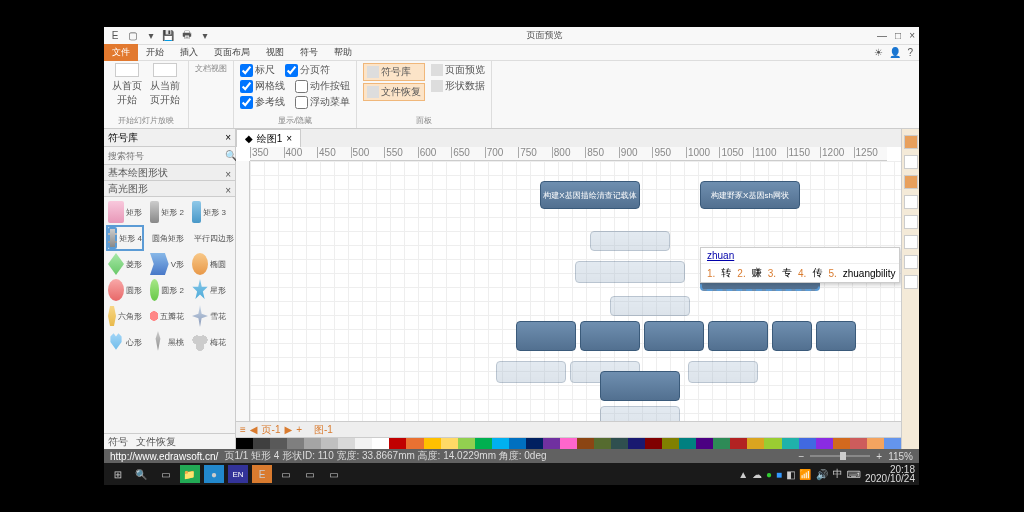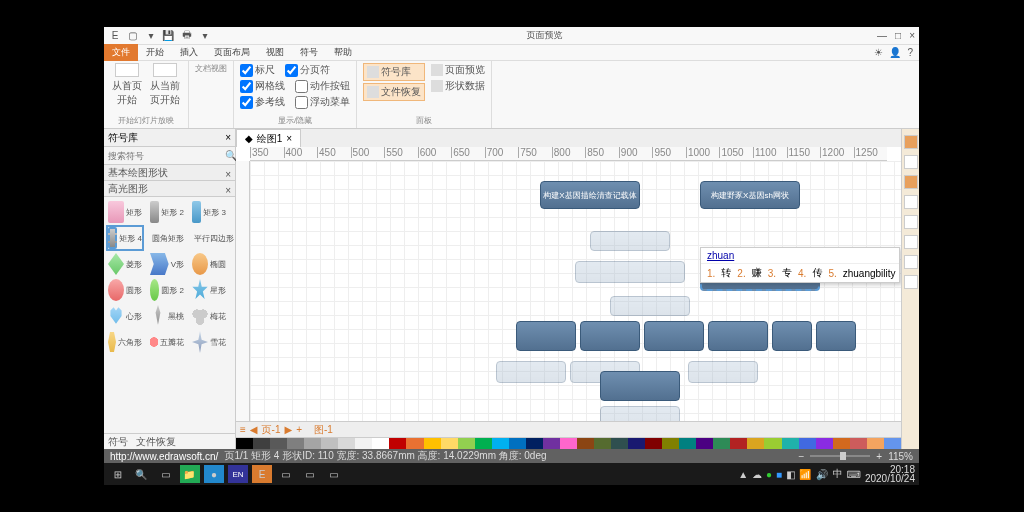--- a/index.html
+++ b/index.html
@@ -255,44 +255,44 @@
               <div class="sh" style="border-radius:50%;background:linear-gradient(#a8e888,#68c848);"></div>
               <div class="sl">圆形 2</div>
             </div>
             <div class="shapecell">
               <div class="sh" style="clip-path:polygon(50% 0,61% 35%,98% 35%,68% 57%,79% 91%,50% 70%,21% 91%,32% 57%,2% 35%,39% 35%);background:linear-gradient(#88c8e8,#48a8d8);"></div>
               <div class="sl">星形</div>
             </div>
           </div>
           <div class="shaperow">
             <div class="shapecell">
+              <div class="sh" style="clip-path:polygon(25% 5%,75% 5%,100% 50%,75% 95%,25% 95%,0 50%);background:linear-gradient(#f8d888,#e8b848);"></div>
+              <div class="sl">六角形</div>
+            </div>
+            <div class="shapecell">
+              <div class="sh" style="background:radial-gradient(circle,#f88 40%,transparent 41%);"></div>
+              <div class="sl">五瓣花</div>
+            </div>
+            <div class="shapecell">
+              <div class="sh" style="clip-path:polygon(50% 0,60% 40%,100% 50%,60% 60%,50% 100%,40% 60%,0 50%,40% 40%);background:linear-gradient(#c8d8e8,#8898b8);"></div>
+              <div class="sl">雪花</div>
+            </div>
+          </div>
+          <div class="shaperow">
+            <div class="shapecell">
               <div class="sh" style="clip-path:polygon(50% 85%,15% 50%,15% 25%,35% 10%,50% 25%,65% 10%,85% 25%,85% 50%);background:linear-gradient(#a8d8f8,#68b8e8);"></div>
               <div class="sl">心形</div>
             </div>
             <div class="shapecell">
               <div class="sh" style="clip-path:polygon(50% 0,65% 35%,50% 90%,35% 35%);background:linear-gradient(#ccc,#888);"></div>
               <div class="sl">黑桃</div>
             </div>
             <div class="shapecell">
               <div class="sh" style="background:radial-gradient(circle at 30% 40%,#ccc 25%,transparent 26%),radial-gradient(circle at 70% 40%,#ccc 25%,transparent 26%),radial-gradient(circle at 50% 70%,#ccc 25%,transparent 26%);"></div>
               <div class="sl">梅花</div>
-            </div>
-          </div>
-          <div class="shaperow">
-            <div class="shapecell">
-              <div class="sh" style="clip-path:polygon(25% 5%,75% 5%,100% 50%,75% 95%,25% 95%,0 50%);background:linear-gradient(#f8d888,#e8b848);"></div>
-              <div class="sl">六角形</div>
-            </div>
-            <div class="shapecell">
-              <div class="sh" style="background:radial-gradient(circle,#f88 40%,transparent 41%);"></div>
-              <div class="sl">五瓣花</div>
-            </div>
-            <div class="shapecell">
-              <div class="sh" style="clip-path:polygon(50% 0,60% 40%,100% 50%,60% 60%,50% 100%,40% 60%,0 50%,40% 40%);background:linear-gradient(#c8d8e8,#8898b8);"></div>
-              <div class="sl">雪花</div>
             </div>
           </div>
         </div>
       <div class="foot">
           <span>符号</span>
           <span>文件恢复</span>
         </div>
     </div>
 
     <div class="canvas-area">

